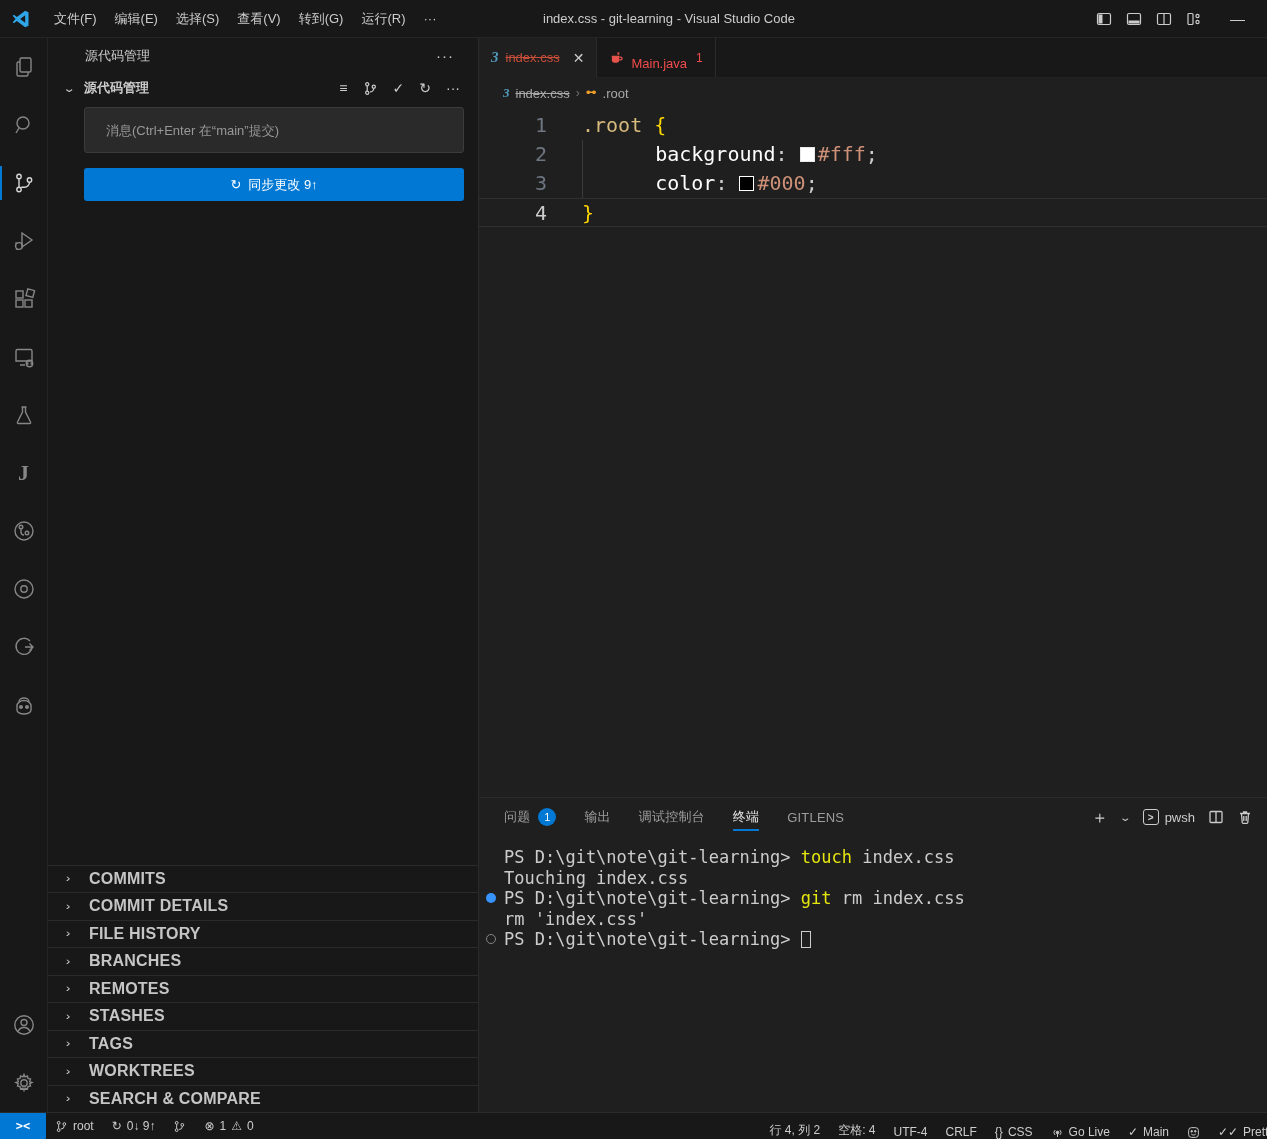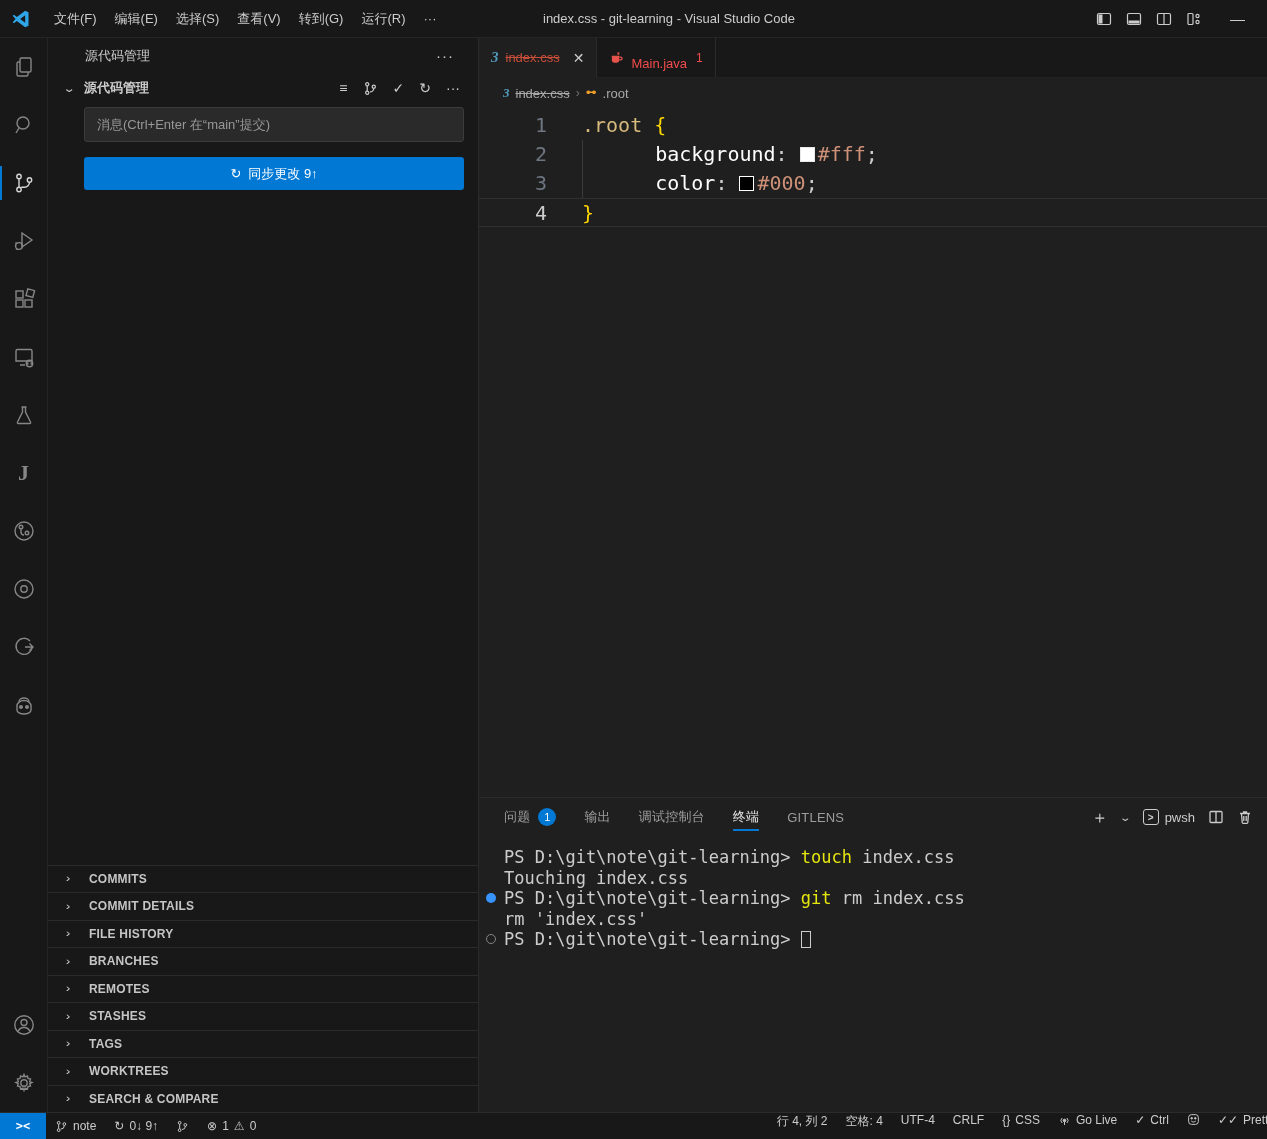--- a/index.html
+++ b/index.html
@@ -36,31 +36,31 @@
     display:flex; flex-direction:column; min-height:0; }
   .sb-titlerow { height:35px; display:flex; align-items:center; padding:0 24px 0 37px; flex:0 0 35px; }
   .sb-title { font-size:13px; color:#cccccc; }
   .sb-more { margin-left:auto; color:#cccccc; font-size:15px; letter-spacing:1px; }
   .sb-sectionhead { height:30px; display:flex; align-items:center; padding:0 18px; flex:0 0 30px; }
   .sb-chev { color:#cccccc; font-size:11px; width:16px; display:inline-block; transform:scaleX(1.4); }
   .sb-secname { font-size:13px; font-weight:bold; color:#cccccc; margin-left:2px; }
   .sb-acticons { margin-left:auto; display:flex; align-items:center; gap:15px; color:#cccccc; }
   .sb-acticons .ic { font-size:14px; }
   .sb-acticons svg { width:15px; height:15px; stroke:#cccccc; fill:none; stroke-width:1.3; }
-  .sb-input { margin:4px 16px 0 36px; height:35px; background:#2a2a2a; border:1px solid #3c3c3c;
-    border-radius:3px; color:#989898; font-size:13px; padding:0 12px; outline:none;
+  .sb-input { margin:4px 16px 0 36px; height:46px; background:#2a2a2a; border:1px solid #3c3c3c;
+    border-radius:3px; color:#989898; font-size:13px; padding:0 21px; outline:none;
     font-family:"Liberation Sans", sans-serif; width:380px; }
   .sb-input::placeholder { color:#989898; }
   .sb-sync { margin:15px 15px 0 36px; height:33px; background:#0078d4; border:none; border-radius:3px;
     color:#ffffff; font-size:13px; display:flex; align-items:center; justify-content:center; gap:7px;
     cursor:pointer; width:380px; font-family:"Liberation Sans", sans-serif; }
   .sb-sections { margin-top:auto; }
   .sb-row { height:27.5px; border-top:1px solid #2b2b2b; display:flex; align-items:center; padding-left:21px; }
   .sb-row .sb-chev { font-size:10px; }
-  .sb-rowlabel { font-size:12px; font-weight:bold; color:#c5c5c5; margin-left:4px; letter-spacing:.2px; }
+  .sb-rowlabel { font-size:16px; font-weight:bold; color:#c5c5c5; margin-left:4px; letter-spacing:.2px; }
 
   
   .editorcol { flex:1 1 auto; display:flex; flex-direction:column; min-width:0; background:#1f1f1f; }
 
   .tabbar { height:40px; background:#181818; display:flex; flex:0 0 40px; border-bottom:1px solid #222; }
   .tab { display:flex; align-items:center; padding:0 12px; border-right:1px solid #2b2b2b;
     font-size:13px; gap:7px; position:relative; }
   .tab.active { background:#1f1f1f; }
   .tab.active::after { content:""; position:absolute; left:0; right:0; bottom:-1px; height:1px; background:#1f1f1f; }
   .tab-label-del { color:#c74e39; text-decoration:line-through; }
@@ -121,21 +121,21 @@
   .t-marker.pending { border:1.5px solid #848484; }
   .t-cursor { display:inline-block; width:10px; height:17px; border:1px solid #cccccc; vertical-align:-3px; margin-left:1ch; }
 
   
   .statusbar { height:27px; flex:0 0 27px; background:#181818; border-top:1px solid #2b2b2b;
     display:flex; align-items:stretch; font-size:12px; color:#cccccc; overflow:hidden; }
   .st-remote { background:#0078d4; color:#ffffff; width:46px; display:flex; align-items:center;
     justify-content:center; font-family:"DejaVu Sans Mono", monospace; font-size:12px; font-weight:bold; }
   .st-item { display:flex; align-items:center; gap:5px; padding:0 9px; white-space:nowrap; }
   .st-item svg { width:13px; height:13px; stroke:#cccccc; fill:none; stroke-width:1.2; }
-  .st-right { margin-left:auto; display:flex; align-items:flex-start; }
+  .st-right { margin-left:auto; display:flex; align-items:flex-end; }
   .st-ic { font-size:12px; }
   .clip-last { max-width:58px; overflow:hidden; }
 </style>
 </head>
 <body>
 
 <div class="window">
 
   <div class="titlebar">
     <svg class="vscode-logo" viewBox="0 0 24 24">
@@ -432,21 +432,21 @@
   <div class="statusbar">
     <div class="st-remote">&gt;&lt;</div>
     <div class="st-item">
       <svg viewBox="0 0 16 16">
           <circle cx="4.5" cy="3.5" r="1.7"></circle>
           <circle cx="4.5" cy="12.5" r="1.7"></circle>
           <circle cx="11.5" cy="5" r="1.7"></circle>
           <line x1="4.5" y1="5.2" x2="4.5" y2="10.8"></line>
           <path d="M11.5 6.7 a4.5 4.5 0 0 1 -4.5 4.5"></path>
         </svg>
-      <span>note</span>
+      <span>root</span>
     </div>
     <div class="st-item">
       <span class="st-ic">↻</span>
       <span>0↓ 9↑</span>
     </div>
     <div class="st-item">
       <svg viewBox="0 0 16 16">
           <circle cx="4.5" cy="3.5" r="1.7"></circle>
           <circle cx="4.5" cy="12.5" r="1.7"></circle>
           <circle cx="11.5" cy="6" r="1.7"></circle>
@@ -479,21 +479,21 @@
         </div>
       <div class="st-item">
         <svg viewBox="0 0 16 16">
             <circle cx="8" cy="8" r="1.6" fill="#cccccc"></circle>
             <path d="M5 11 a4.2 4.2 0 0 1 0 -6 M11 5 a4.2 4.2 0 0 1 0 6 M8 9.5 v4"></path>
           </svg>
         <span>Go Live</span>
       </div>
       <div class="st-item">
           <span class="st-ic">✓</span>
-          <span>Ctrl</span>
+          <span>Main</span>
         </div>
       <div class="st-item">
         <svg viewBox="0 0 16 16">
             <rect x="2" y="2" width="12" height="12" rx="3.5"></rect>
             <circle cx="5.8" cy="6.5" r="1" fill="#cccccc"></circle>
             <circle cx="10.2" cy="6.5" r="1" fill="#cccccc"></circle>
             <path d="M5.2 9.8 a3.2 2.4 0 0 0 5.6 0"></path>
           </svg>
       </div>
       <div class="st-item clip-last">

